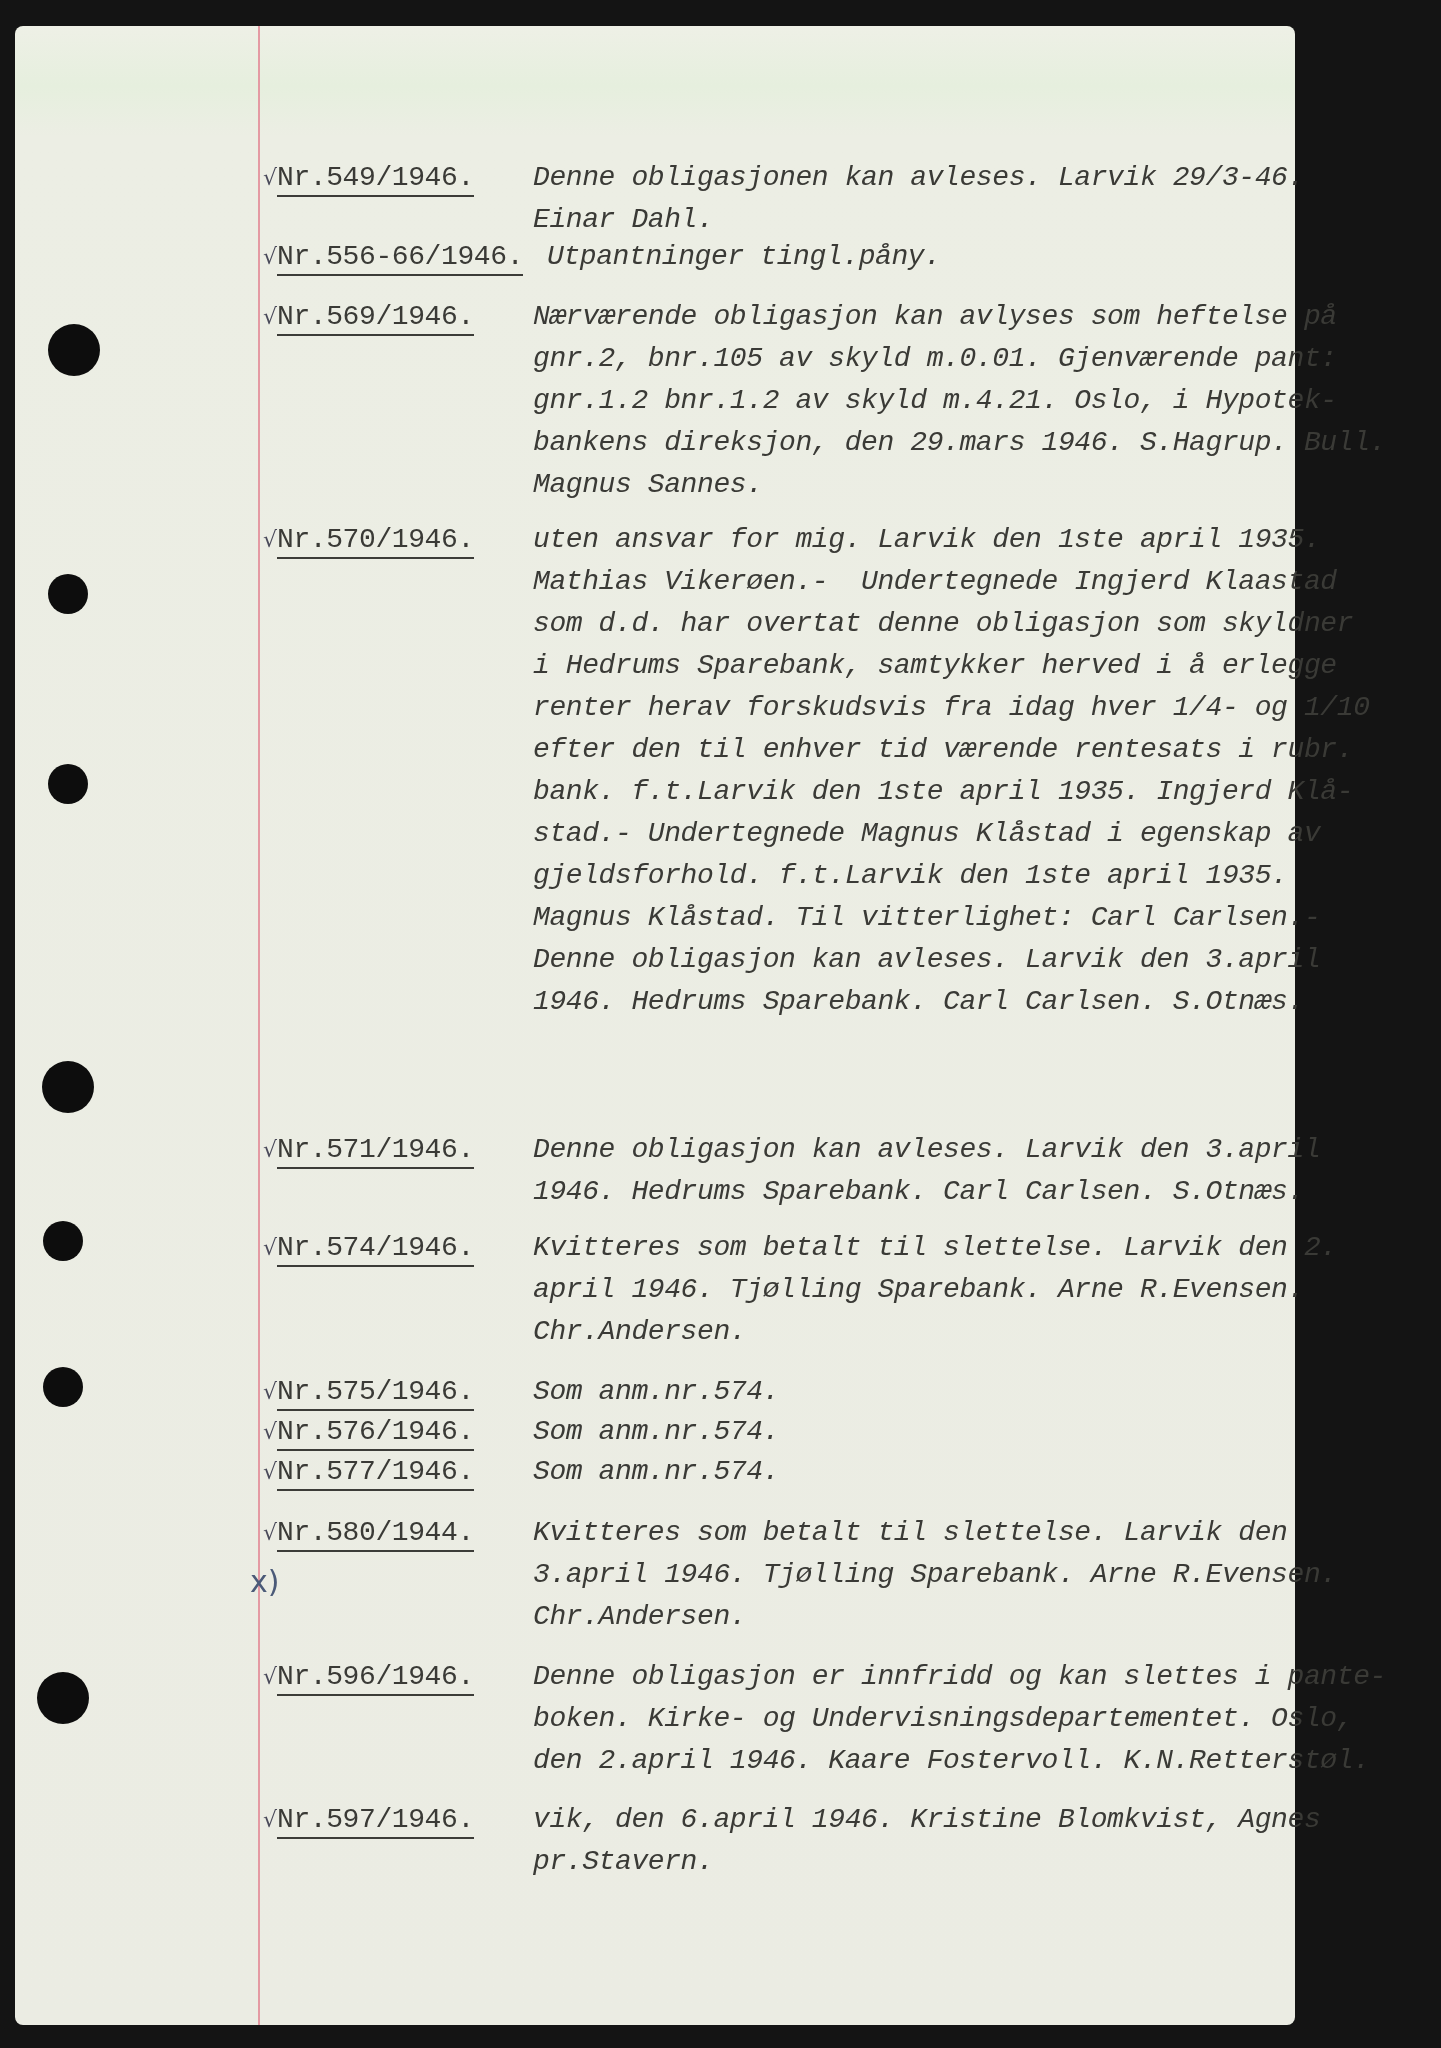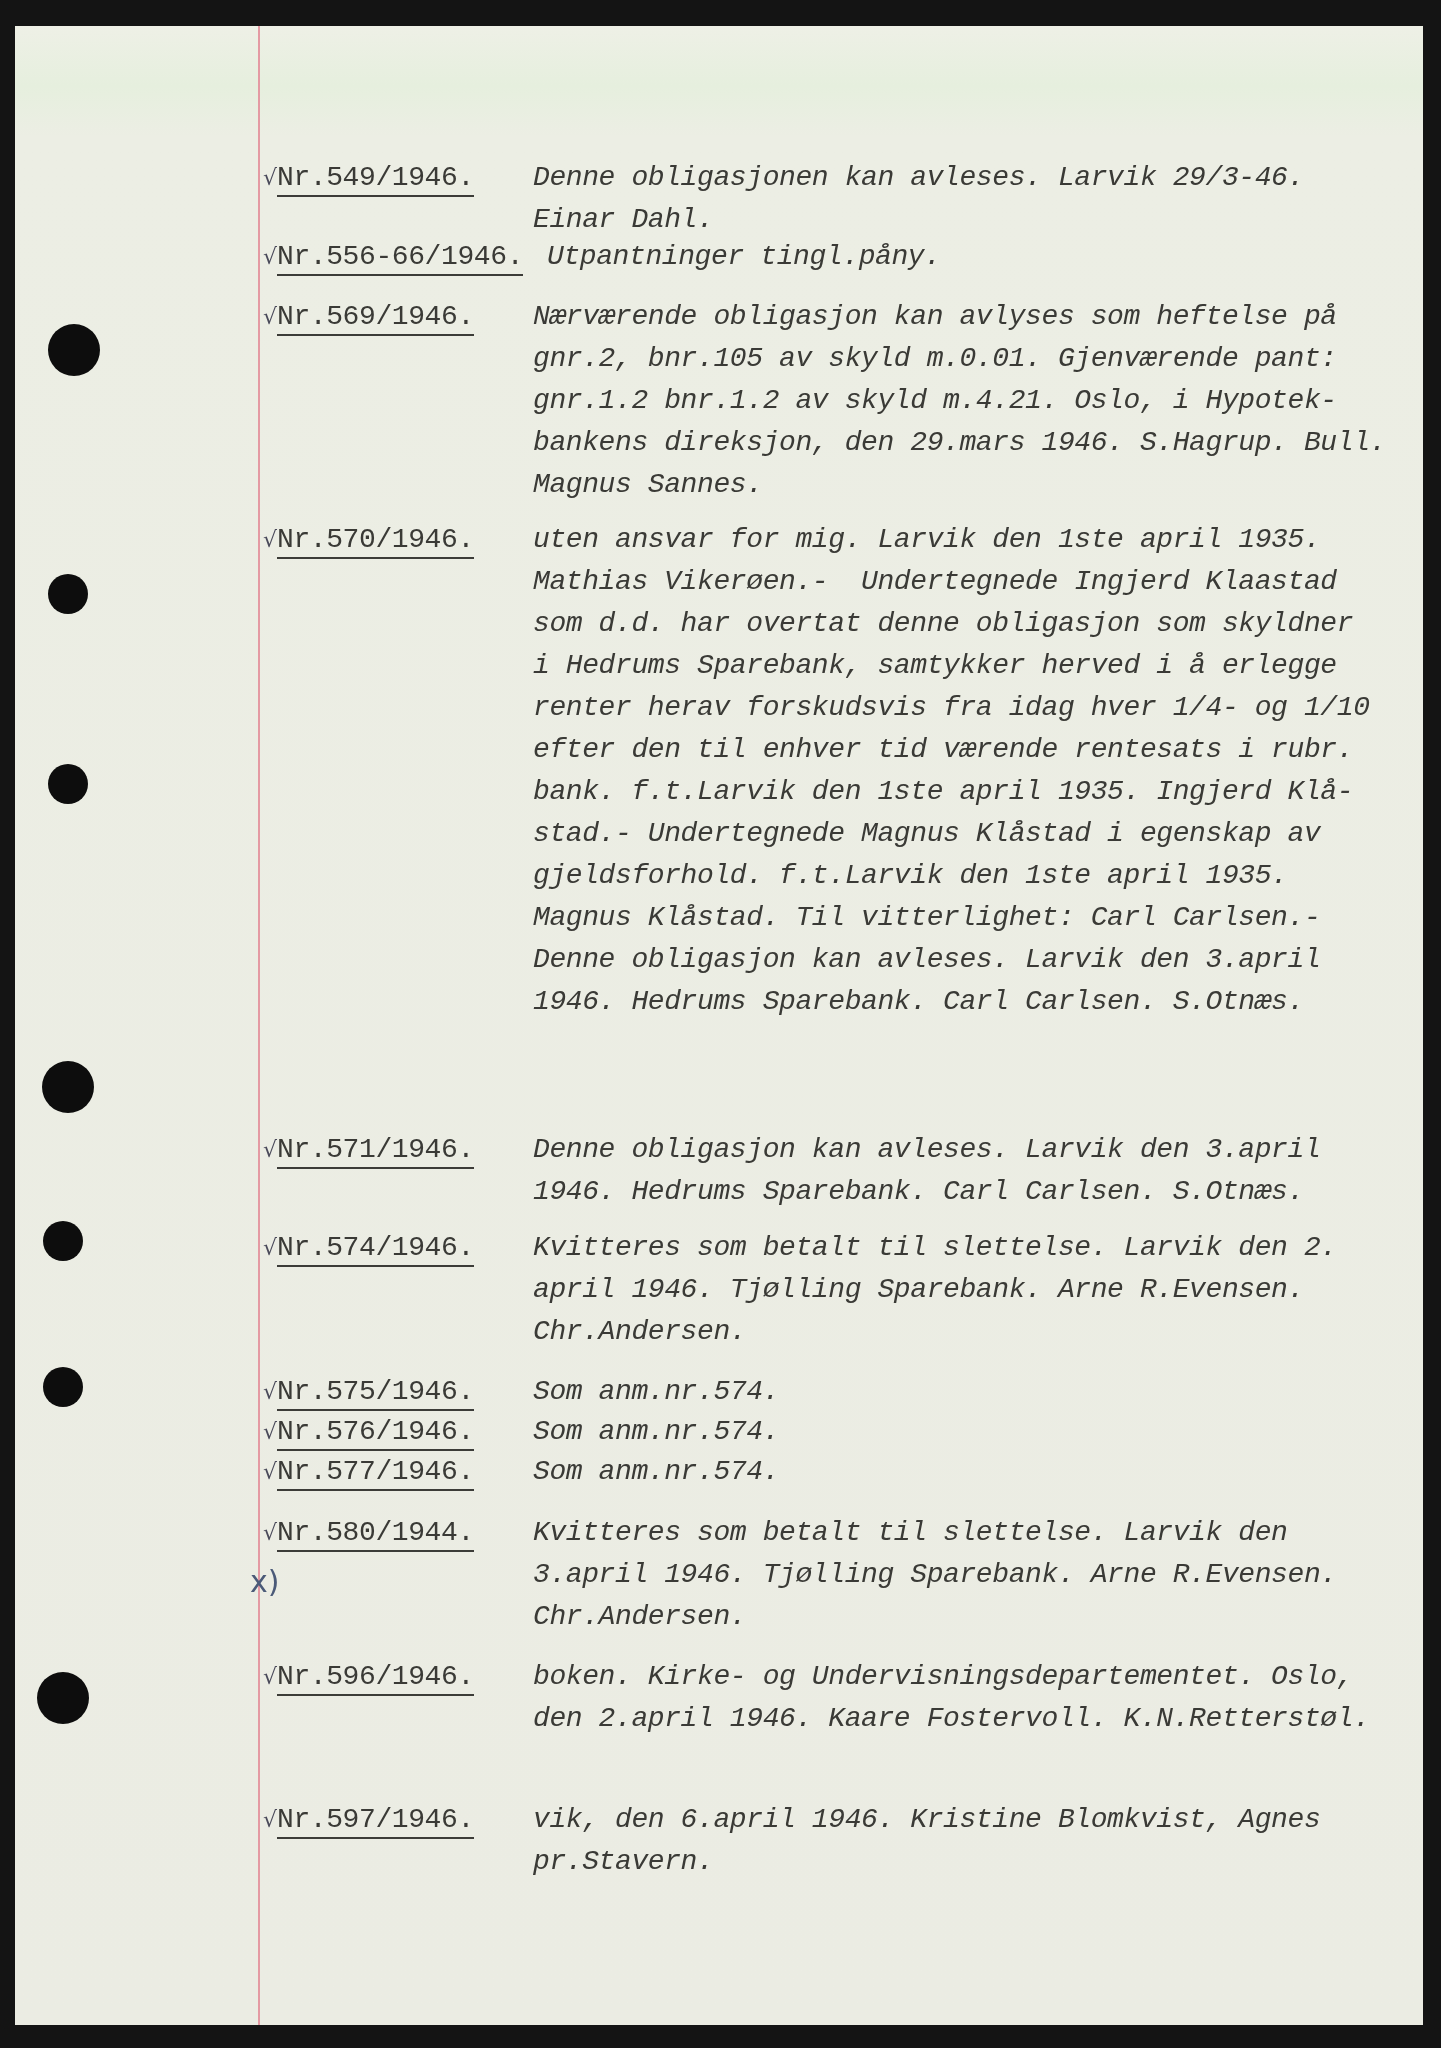--- a/index.html
+++ b/index.html
@@ -1,23 +1,23 @@
 <!DOCTYPE html>
 <html><head>
 <meta charset="utf-8">
 <style>
   html, body { margin: 0; padding: 0; }
   body {
     width: 1441px; height: 2048px; position: relative; overflow: hidden;
     background: #141414;
   }
   .page {
-    position: absolute; left: 15px; top: 26px; width: 1408px; height: 1999px;
+    position: absolute; left: 15px; top: 26px; width: 1280px; height: 1999px;
     background: linear-gradient(180deg, #eef0e6 0px, #e6efde 60px, #eceee4 110px, #ebece3 100%);
-    border-radius: 0;
+    border-radius: 8px;
   }
   .margin-line {
     position: absolute; left: 243px; top: 0; width: 2px; height: 100%;
     background: #e49aa3;
   }
   .hole {
     position: absolute; background: #0d0d0d; border-radius: 50%;
   }
   .entry {
     position: absolute; left: 0; width: 1408px;
@@ -150,20 +150,21 @@
       <span class="line">Kvitteres som betalt til slettelse. Larvik den</span>
       <span class="line">3.april 1946. Tjølling Sparebank. Arne R.Evensen.</span>
       <span class="line">Chr.Andersen.</span>
     </div>
   </div>
   <div class="annot" style="left:235px;top:1538px;">x)</div>
 
   <div class="entry" style="top:1630px;">
     <div class="label-wrap"><span class="check">√</span><span class="label">Nr.596/1946.</span></div>
     <div class="body">
+      <span class="line">Denne obligasjon er innfridd og kan slettes i pante-</span>
       <span class="line">boken. Kirke- og Undervisningsdepartementet. Oslo,</span>
       <span class="line">den 2.april 1946. Kaare Fostervoll. K.N.Retterstøl.</span>
     </div>
   </div>
 
   <div class="entry" style="top:1773px;">
     <div class="label-wrap"><span class="check">√</span><span class="label">Nr.597/1946.</span></div>
     <div class="body">
       <span class="line">vik, den 6.april 1946. Kristine Blomkvist, Agnes</span>
       <span class="line">pr.Stavern.</span>

